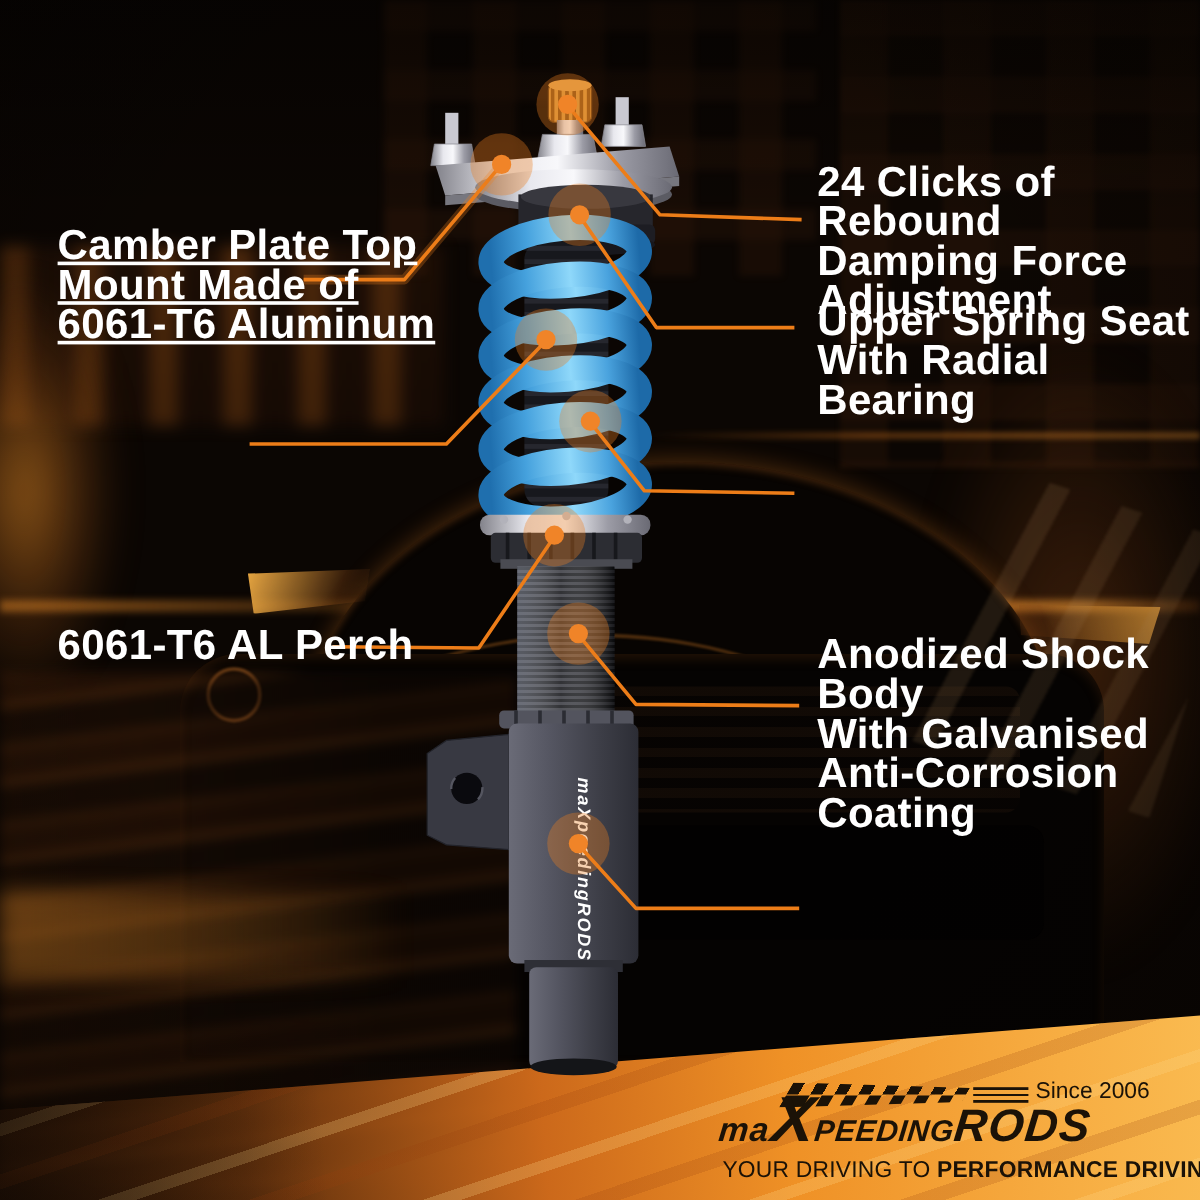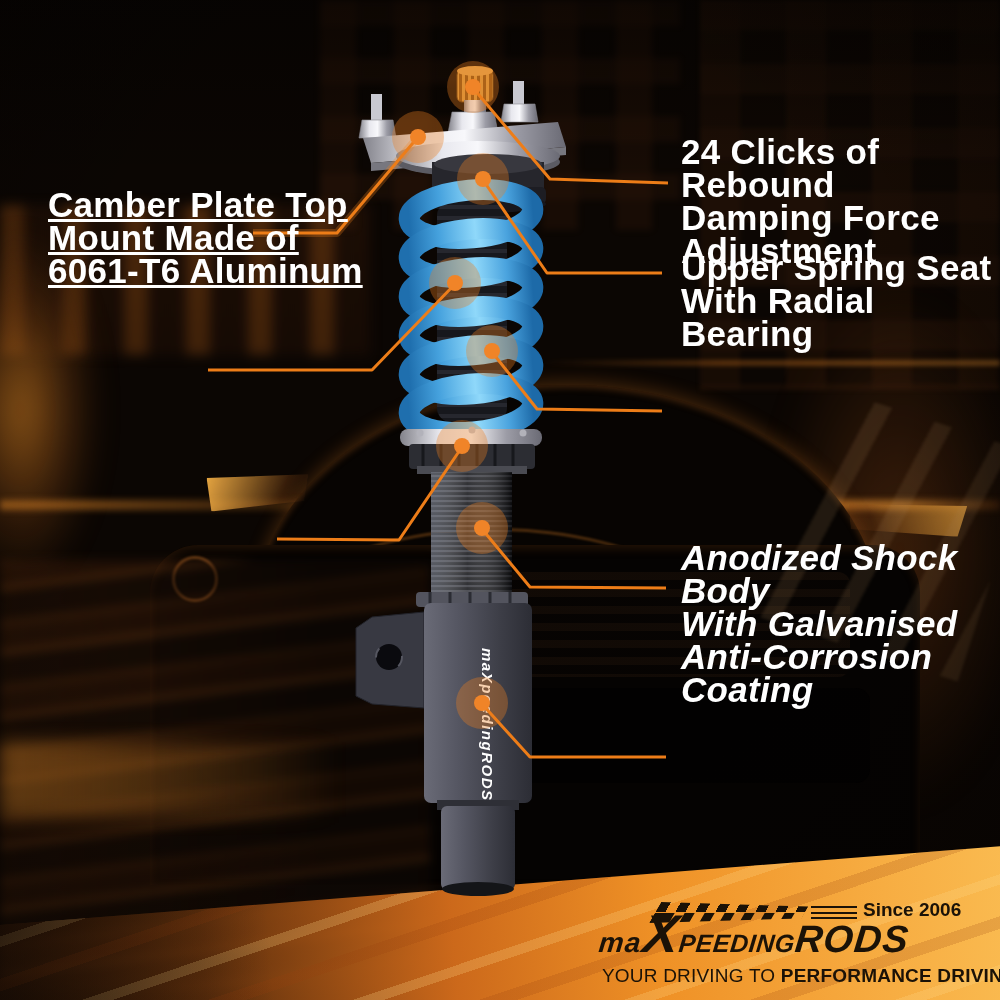--- a/index.html
+++ b/index.html
@@ -89,21 +89,21 @@
     font-weight:600;letter-spacing:.3px;white-space:pre-line;}
 
   
   .brand{right:15px;top:893px;width:440px;height:100px;color:#1B1207;}
   .flag{left:110px;top:9px;width:150px;height:21px;transform:skewX(-30deg);
     clip-path:polygon(0 0, 100% 22%, 100% 78%, 0 100%);}
   .flag .frow{height:10px;background:repeating-linear-gradient(90deg,#1B1207 0 10px,transparent 10px 20px);}
   .flag .frow+.frow{margin-top:1px;background-position:10px 0;}
   .speedlines{left:266px;top:13px;width:46px;height:13px;
     background:repeating-linear-gradient(180deg,#1B1207 0 2px,transparent 2px 5.5px);}
-  .since{left:318px;top:6px;font-size:19px;font-weight:700;}
+  .since{left:318px;top:6px;font-size:19px;font-weight:400;}
   .word{left:55px;top:14px;display:flex;align-items:baseline;font-style:italic;
     font-weight:800;line-height:1;transform:skewX(-6deg);}
   .w-ma{font-size:28px;letter-spacing:1px;}
   .w-x{font-size:53px;margin:0 1px;}
   .w-peeding{font-size:25px;letter-spacing:.5px;text-transform:uppercase;}
   .w-rods{font-size:38px;letter-spacing:1px;}
   .tag{left:57px;top:72px;font-size:19px;letter-spacing:.2px;white-space:nowrap;}
   .tag b{font-weight:800;}
 </style>
 </head>
@@ -290,26 +290,27 @@
       <g>
           <circle cx="482" cy="703" r="26" fill="rgba(234,125,32,.35)"></circle>
           <circle cx="482" cy="703" r="8" fill="#f08428"></circle>
         </g>
     </g>
   </svg>
 
   <div class="callout-label" style="left:48px;top:188px;text-decoration:underline;">Camber Plate Top
 Mount Made of
 6061-T6 Aluminum</div>
+  <div class="callout-label" style="left:48px;top:521px;">6061-T6 AL Perch</div>
   <div class="callout-label" style="left:681px;top:135px;">24 Clicks of Rebound
 Damping Force
 Adjustment</div>
   <div class="callout-label" style="left:681px;top:251px;">Upper Spring Seat
 With Radial Bearing</div>
-  <div class="callout-label" style="left:681px;top:541px;font-style:italic;">Anodized Shock Body
+  <div class="callout-label" style="left:681px;top:529px;">Anodized Shock Body
 With Galvanised
 Anti-Corrosion Coating</div>
 
   <div class="abs brand">
     <div class="abs flag">
       <div class="frow"></div>
         <div class="frow"></div>
     </div>
     <div class="abs speedlines"></div>
     <div class="abs since">Since 2006</div>

